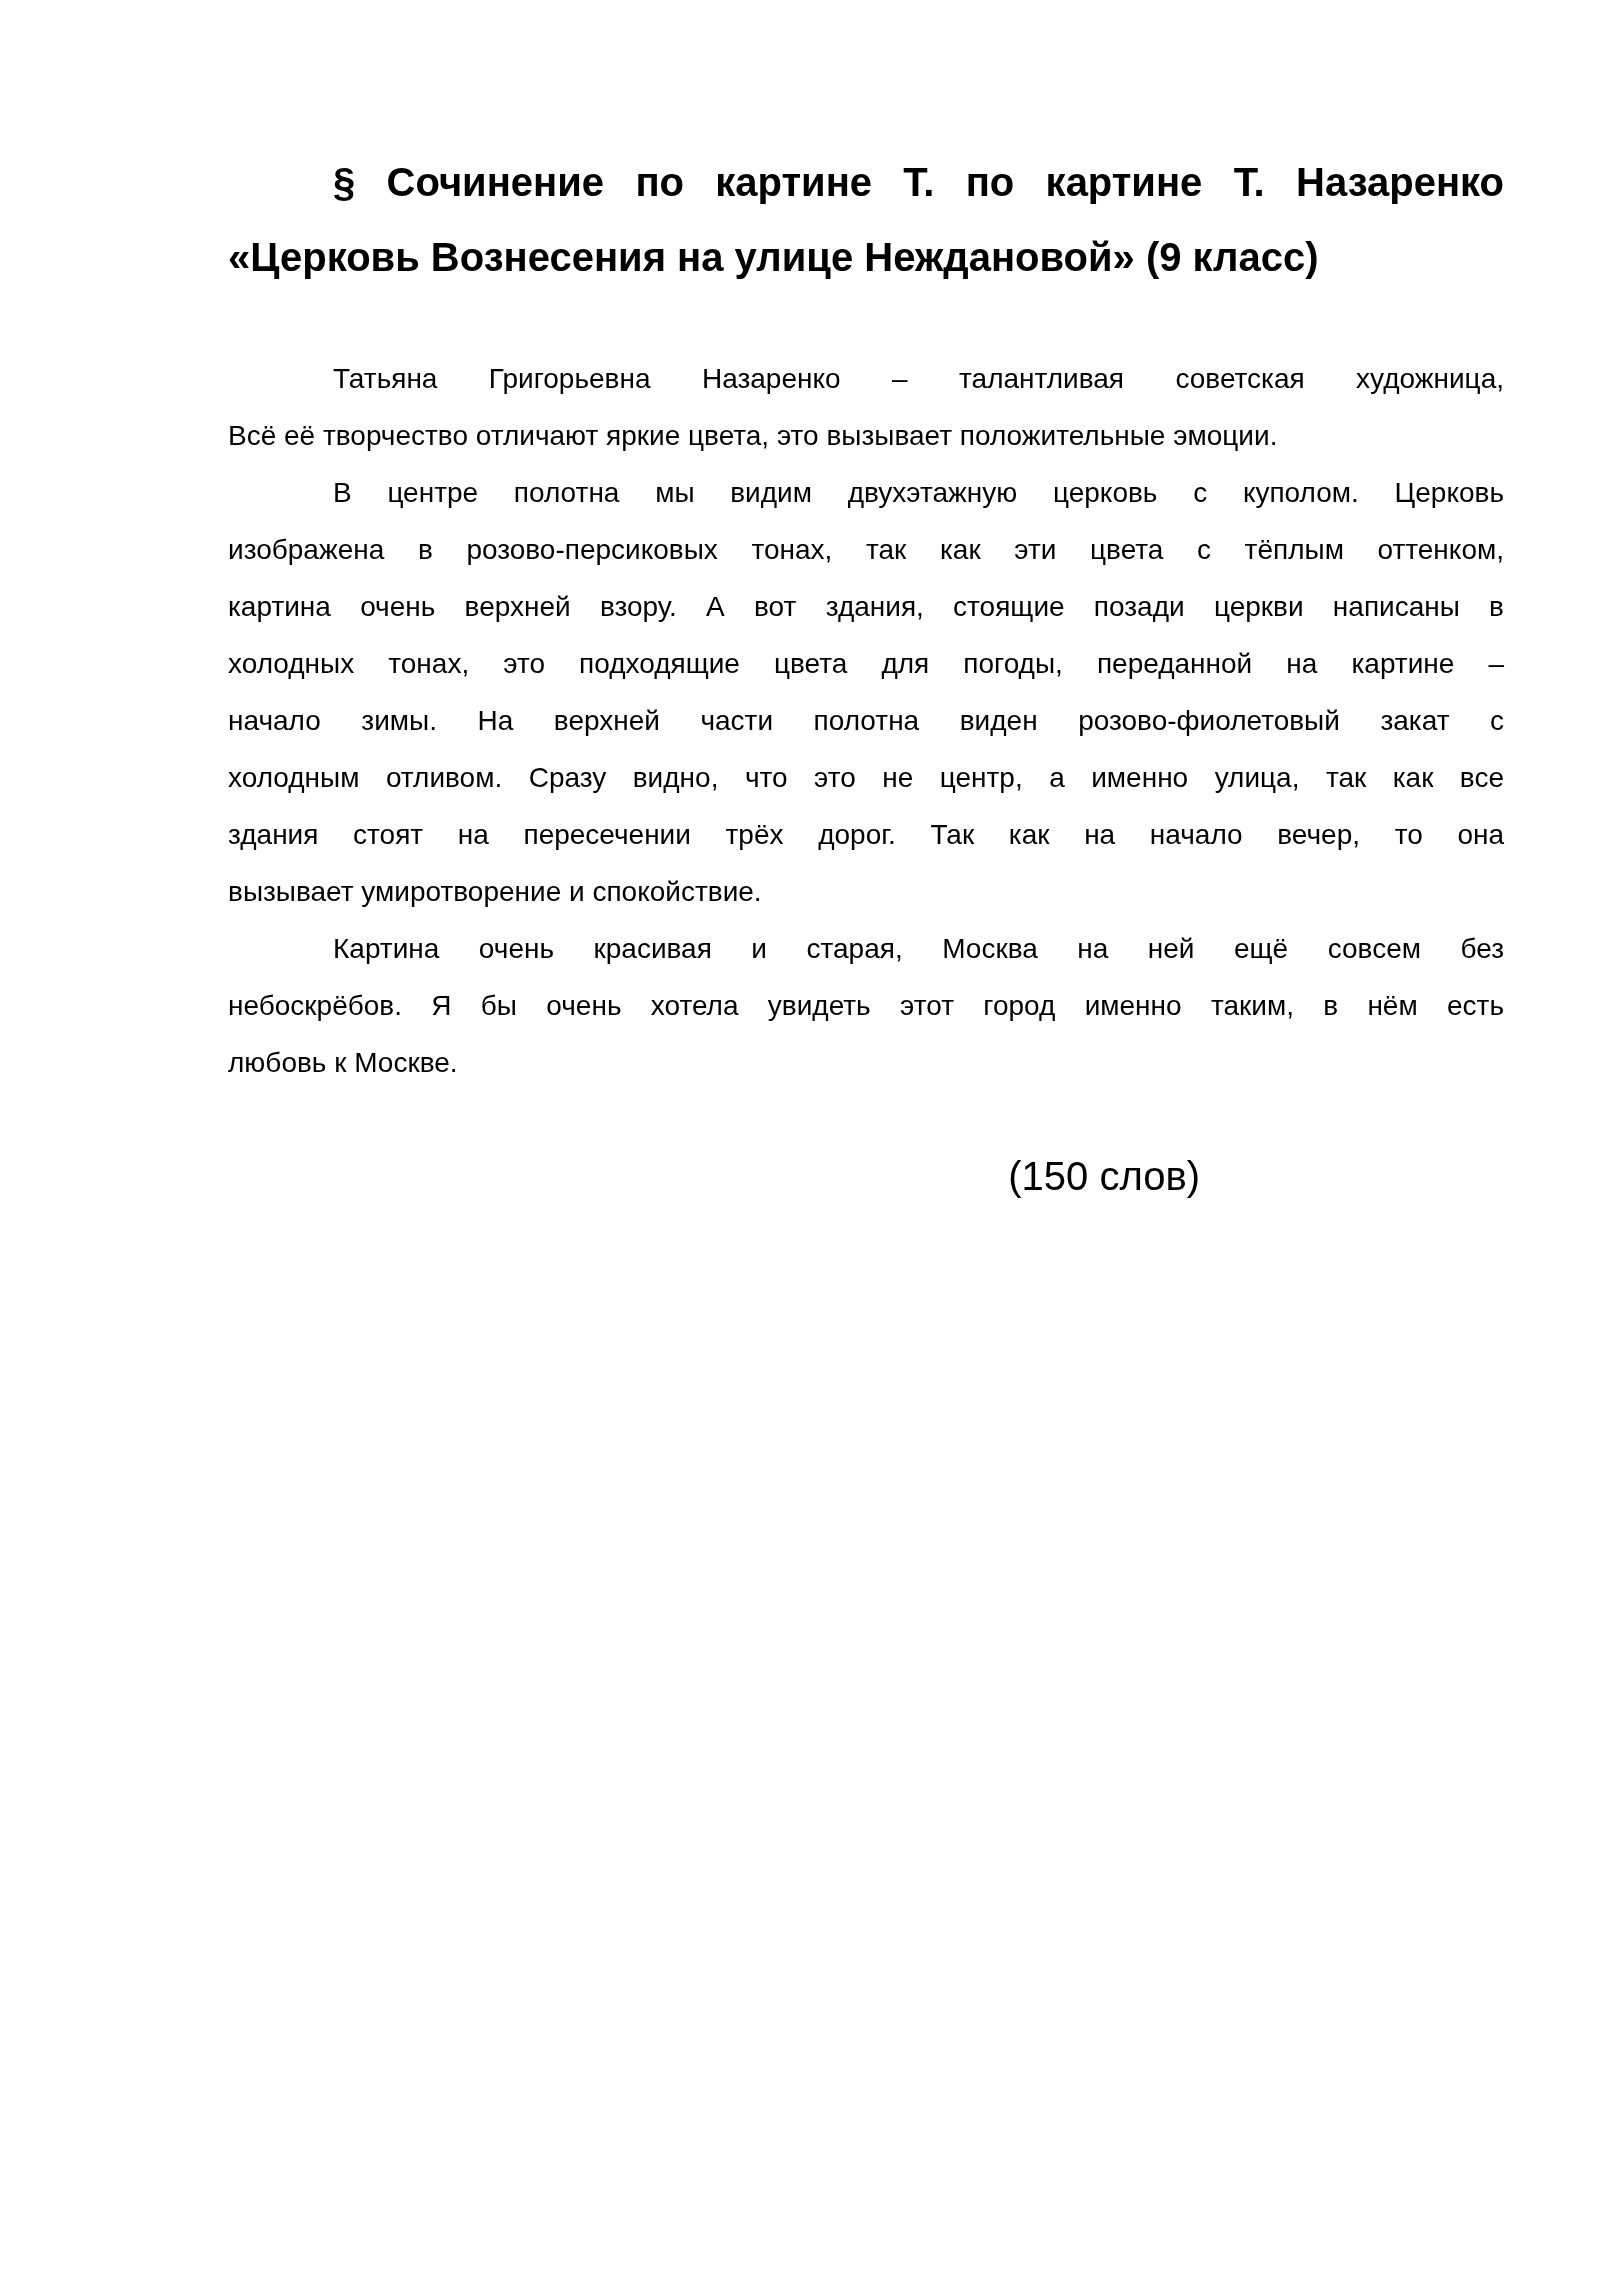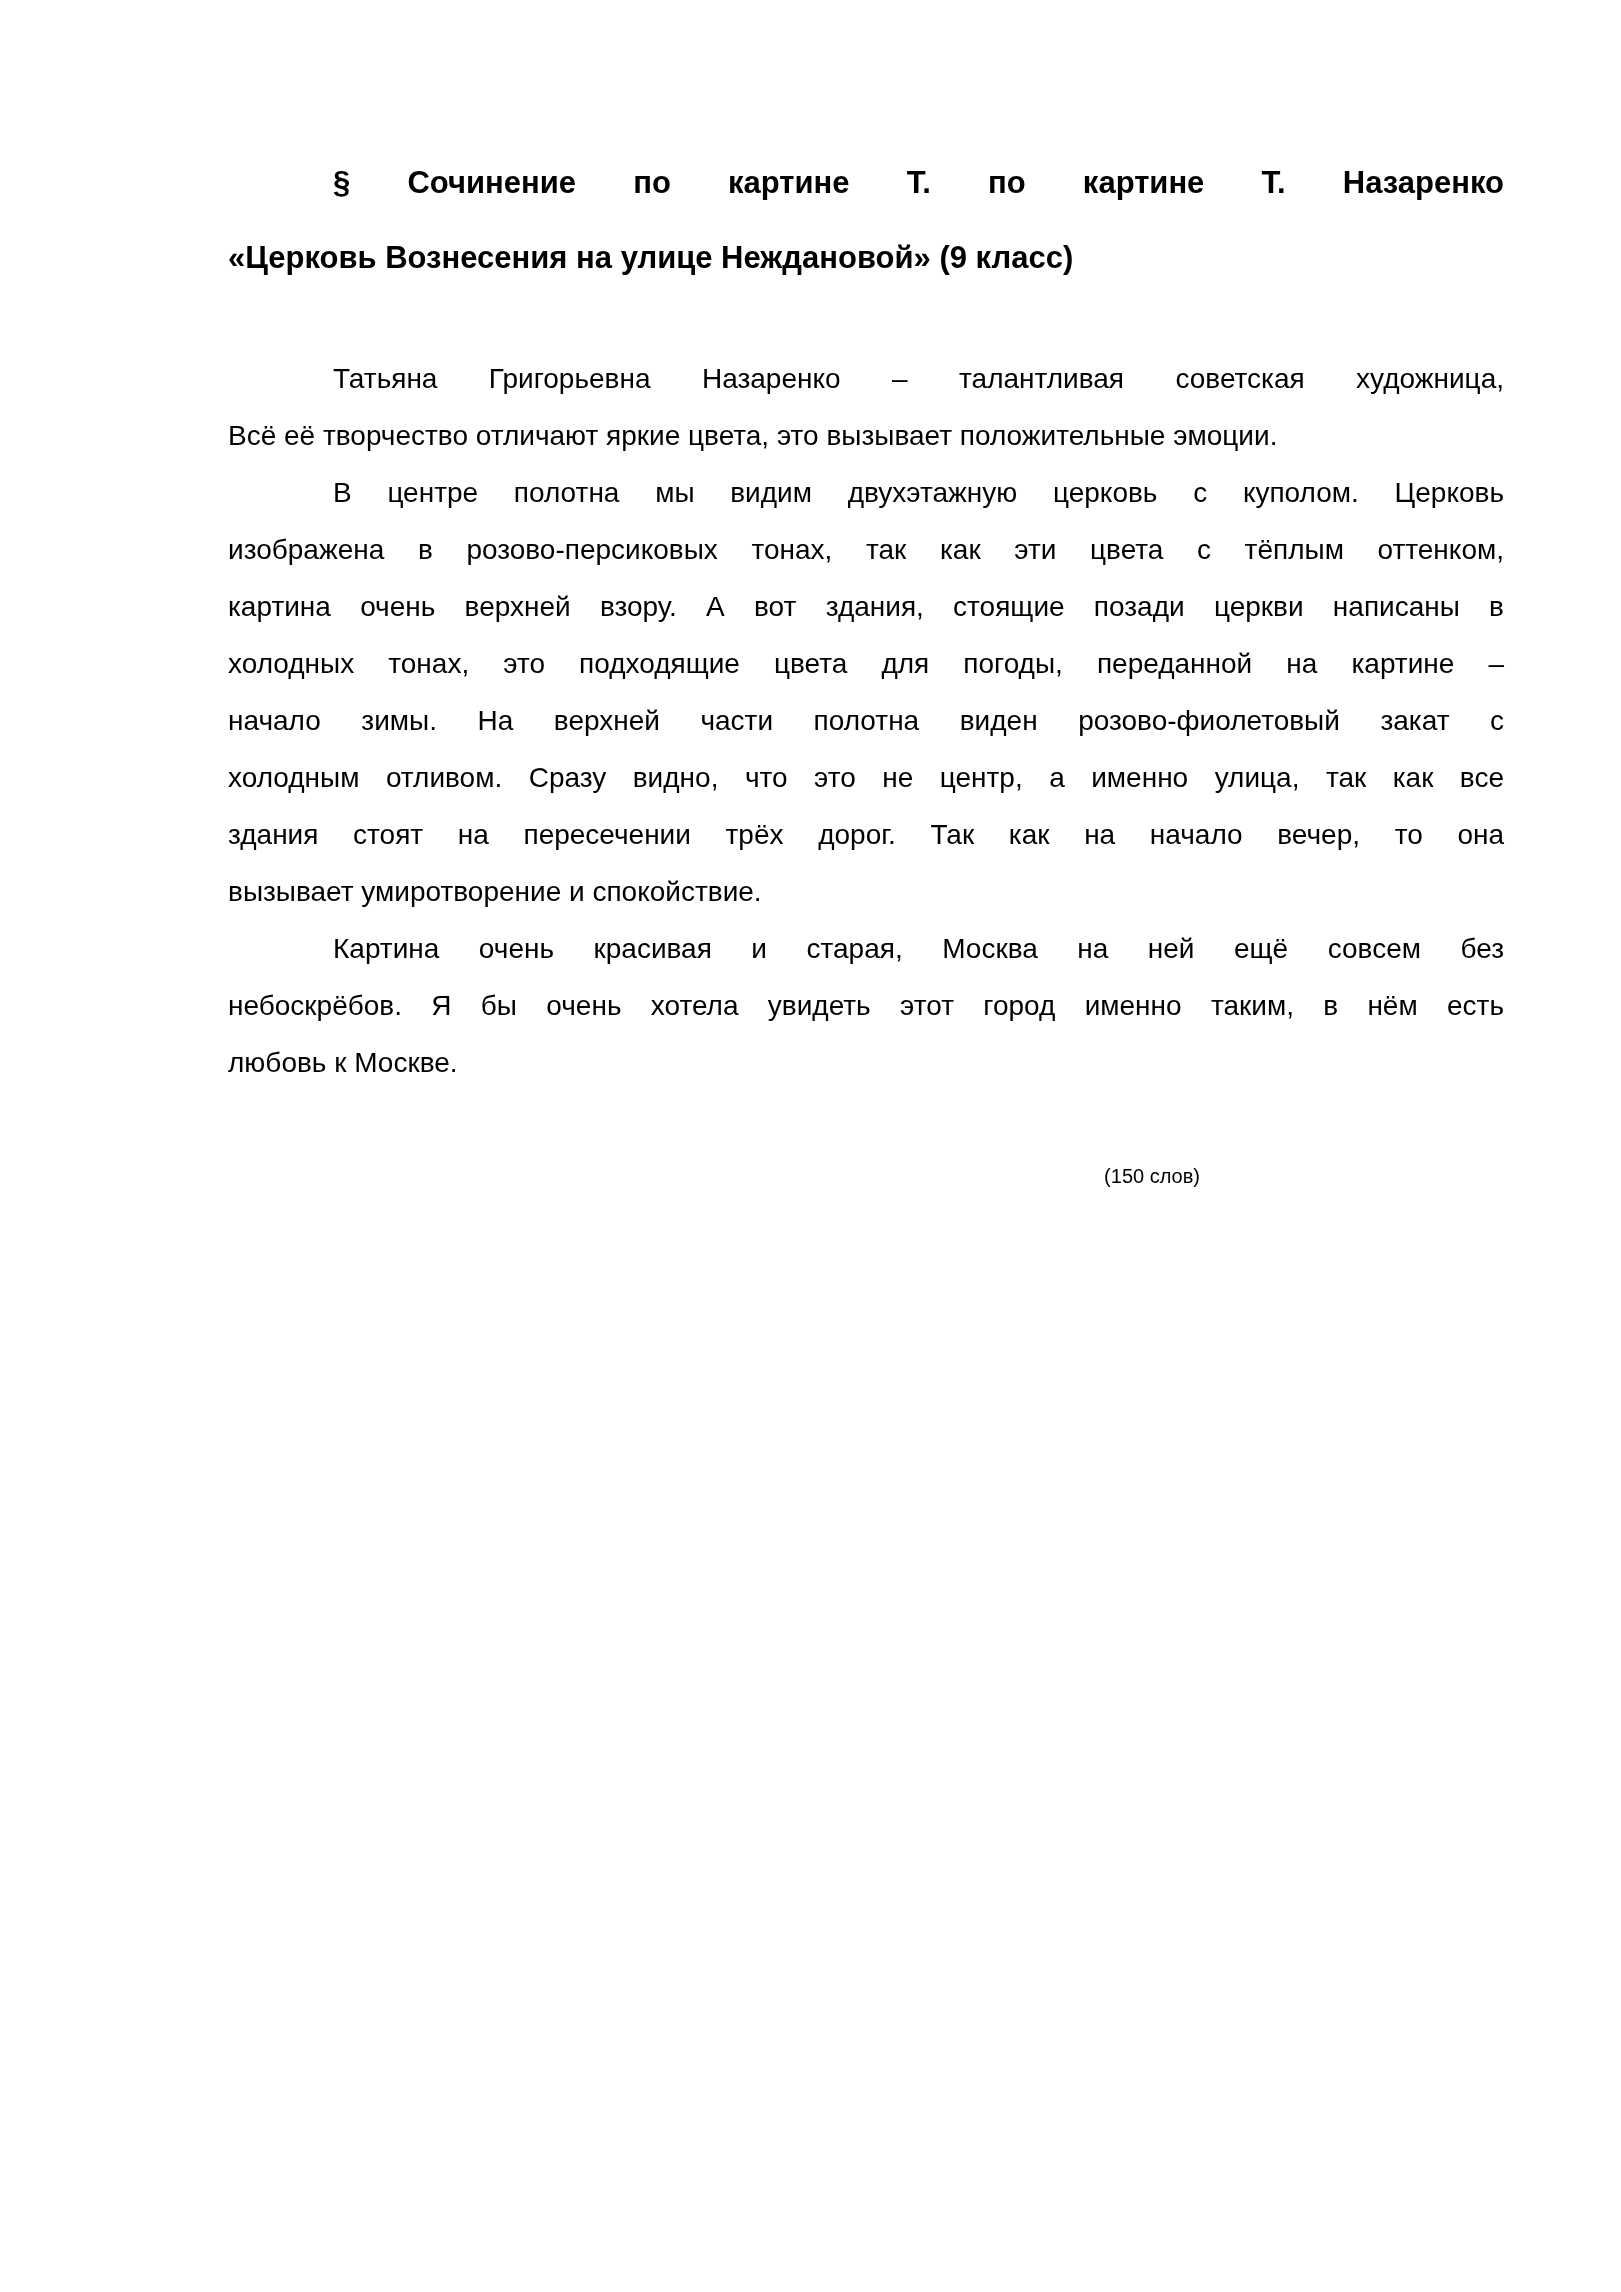--- a/index.html
+++ b/index.html
@@ -13,21 +13,21 @@
     height: 2293px;
     box-sizing: border-box;
     background: #ffffff;
     color: #000000;
     padding: 145px 117px 0 228px;
     font-family: "Liberation Sans", "DejaVu Sans", sans-serif;
     overflow: hidden;
   }
   .essay-title {
     margin: 0 0 55px 0;
-    font-size: 31px;
+    font-size: 40px;
     line-height: 75px;
     font-weight: bold;
   }
   .body-text {
     font-size: 28px;
     line-height: 57px;
     font-weight: normal;
   }
   .line {
     white-space: normal;
@@ -37,21 +37,21 @@
     text-align-last: justify;
     text-justify: inter-word;
   }
   .indent {
     padding-left: 105px;
   }
   .spacer {
     height: 57px;
   }
   .word-count {
-    font-size: 20px;
+    font-size: 40px;
     line-height: 57px;
     text-align: right;
     padding-right: 304px;
   }
 </style>
 </head>
 <body>
 
 <div class="page">
 

